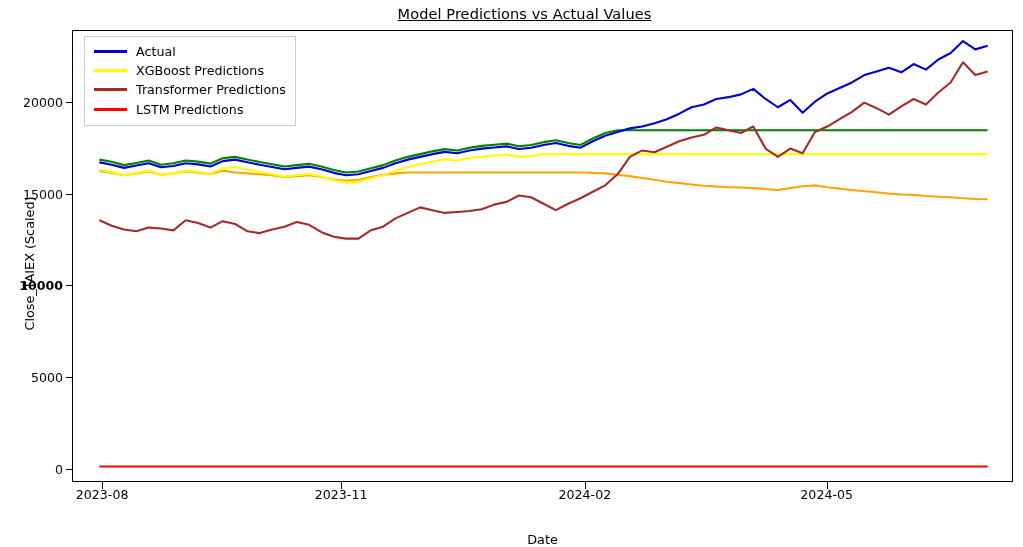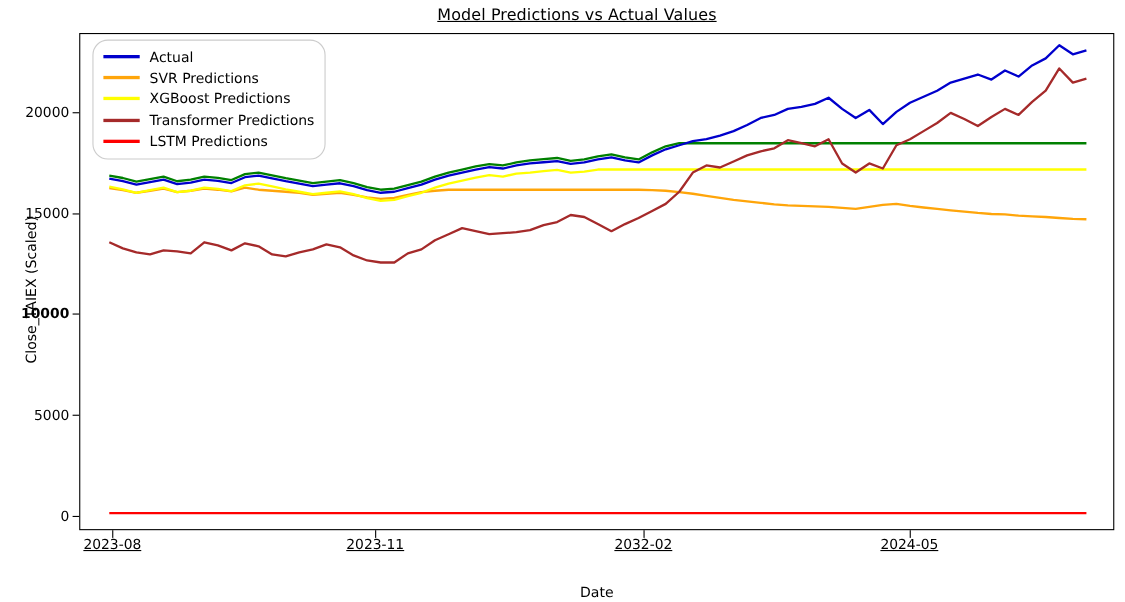--- a/index.html
+++ b/index.html
@@ -84,21 +84,20 @@
     transform-origin: center center;
   }
   
   .xtick-label {
     position: absolute;
     top: 487px;
     font-size: 12.6px;
     color: #000000;
     transform: translateX(-50%);
     white-space: nowrap;
-    text-decoration: underline;
   }
   .xtick-mark {
     position: absolute;
     top: 482px;
     height: 6.5px;
     width: 0;
     border-left: 1.3px solid #000000;
   }
   #xlabel {
     position: absolute;
@@ -110,21 +109,21 @@
     color: #000000;
     margin-top: 14px;
   }
   
   #legend {
     position: absolute;
     left: 84px;
     top: 36px;
     background: #ffffff;
     border: 1px solid #cccccc;
-    border-radius: 14px;
+    border-radius: 0;
     padding: 5px 9px 6px 9px;
     box-sizing: border-box;
   }
   .legend-row {
     display: flex;
     align-items: center;
     height: 19.2px;
   }
   .legend-swatch {
     width: 33px;
@@ -172,37 +171,33 @@
         <polyline points="26.35,189.25 38.69,194.76 51.02,198.44 63.36,200.28 75.70,196.60 88.04,197.52 100.37,199.36 112.71,189.25 125.05,192.01 137.39,196.60 149.72,190.17 162.06,192.93 174.40,200.28 186.74,202.11 199.07,198.44 211.41,195.68 223.75,191.09 236.09,193.85 248.42,201.20 260.76,205.79 273.10,207.63 285.44,207.63 297.77,199.36 310.11,195.68 322.45,187.41 334.79,181.90 347.12,176.39 359.46,179.15 371.80,181.90 384.14,180.98 396.47,180.07 408.81,178.23 421.15,173.63 433.49,170.88 445.82,164.45 458.16,166.28 470.50,172.72 482.84,179.15 495.18,172.72 507.51,167.20 519.85,160.77 532.19,154.34 544.53,143.32 556.86,125.86 569.20,119.43 581.54,121.27 593.88,115.76 606.21,110.24 618.55,106.57 630.89,103.81 643.23,96.46 655.56,99.22 667.90,101.98 680.24,95.54 692.58,117.59 704.91,125.86 717.25,117.59 729.59,122.19 741.93,101.06 754.26,95.54 766.60,88.20 778.94,80.85 791.28,71.66 803.61,77.17 815.95,83.60 828.29,75.33 840.63,67.98 852.96,73.50 865.30,61.55 877.64,51.45 889.98,31.24 902.31,44.10 914.65,40.42" fill="none" stroke="#A52A2A" stroke-width="2.1" stroke-linejoin="round" stroke-linecap="butt"></polyline>
         <polyline points="26.35,131.37 38.69,133.76 51.02,136.89 63.36,134.50 75.70,132.29 88.04,136.33 100.37,135.05 112.71,132.29 125.05,133.40 137.39,135.42 149.72,130.09 162.06,128.62 174.40,131.19 186.74,133.76 199.07,135.97 211.41,138.17 223.75,136.89 236.09,135.60 248.42,138.17 260.76,141.85 273.10,144.24 285.44,143.32 297.77,140.01 310.11,136.89 322.45,132.29 334.79,128.62 347.12,125.86 359.46,123.11 371.80,120.90 384.14,122.19 396.47,119.43 408.81,117.59 421.15,116.49 433.49,115.39 445.82,117.96 458.16,116.67 470.50,113.92 482.84,112.08 495.18,114.84 507.51,116.67 519.85,110.24 532.19,104.73 544.53,101.06 556.86,97.38 569.20,95.54 581.54,92.24 593.88,88.20 606.21,82.68 618.55,76.25 630.89,73.50 643.23,67.98 655.56,66.15 667.90,63.39 680.24,57.88 692.58,67.98 704.91,76.25 717.25,68.90 729.59,81.76 741.93,70.74 754.26,62.47 766.60,56.96 778.94,51.45 791.28,44.10 803.61,40.42 815.95,36.75 828.29,41.34 840.63,33.07 852.96,38.59 865.30,28.48 877.64,22.05 889.98,10.11 902.31,18.37 914.65,14.70" fill="none" stroke="#0000CC" stroke-width="2.1" stroke-linejoin="round" stroke-linecap="butt"></polyline>
       </svg>
   </div>
 
   <div id="xtick-labels">
       <div class="xtick-label" style="left: 102.112px;">2023-08</div>
       <div class="xtick-mark" style="left: 102.112px;"></div>
       <div class="xtick-label" style="left: 341.126px;">2023-11</div>
       <div class="xtick-mark" style="left: 341.126px;"></div>
-      <div class="xtick-label" style="left: 584.845px;">2032-02</div>
+      <div class="xtick-label" style="left: 584.845px;">2024-02</div>
       <div class="xtick-mark" style="left: 584.845px;"></div>
       <div class="xtick-label" style="left: 826.682px;">2024-05</div>
       <div class="xtick-mark" style="left: 826.682px;"></div>
     </div>
   <div id="xlabel">Date</div>
 
   <div id="legend">
       <div class="legend-row">
         <span class="legend-swatch" style="border-top-color: rgb(0, 0, 204);"></span>
         <span class="legend-text">Actual</span>
       </div>
       <div class="legend-row">
-        <span class="legend-swatch" style="border-top-color: rgb(255, 165, 10);"></span>
-        <span class="legend-text">SVR Predictions</span>
-      </div>
-      <div class="legend-row">
         <span class="legend-swatch" style="border-top-color: rgb(255, 255, 0);"></span>
         <span class="legend-text">XGBoost Predictions</span>
       </div>
       <div class="legend-row">
         <span class="legend-swatch" style="border-top-color: rgb(165, 42, 42);"></span>
         <span class="legend-text">Transformer Predictions</span>
       </div>
       <div class="legend-row">
         <span class="legend-swatch" style="border-top-color: rgb(255, 0, 0);"></span>
         <span class="legend-text">LSTM Predictions</span>

